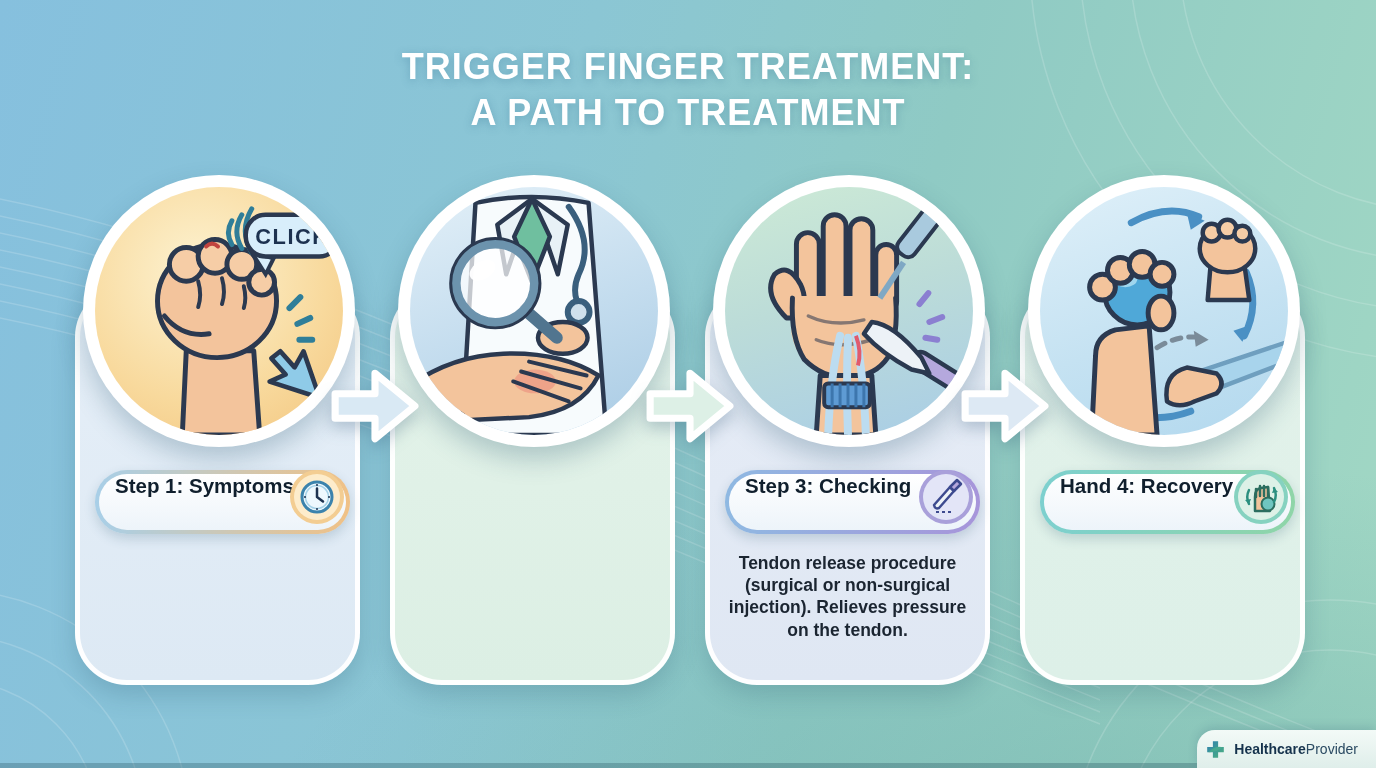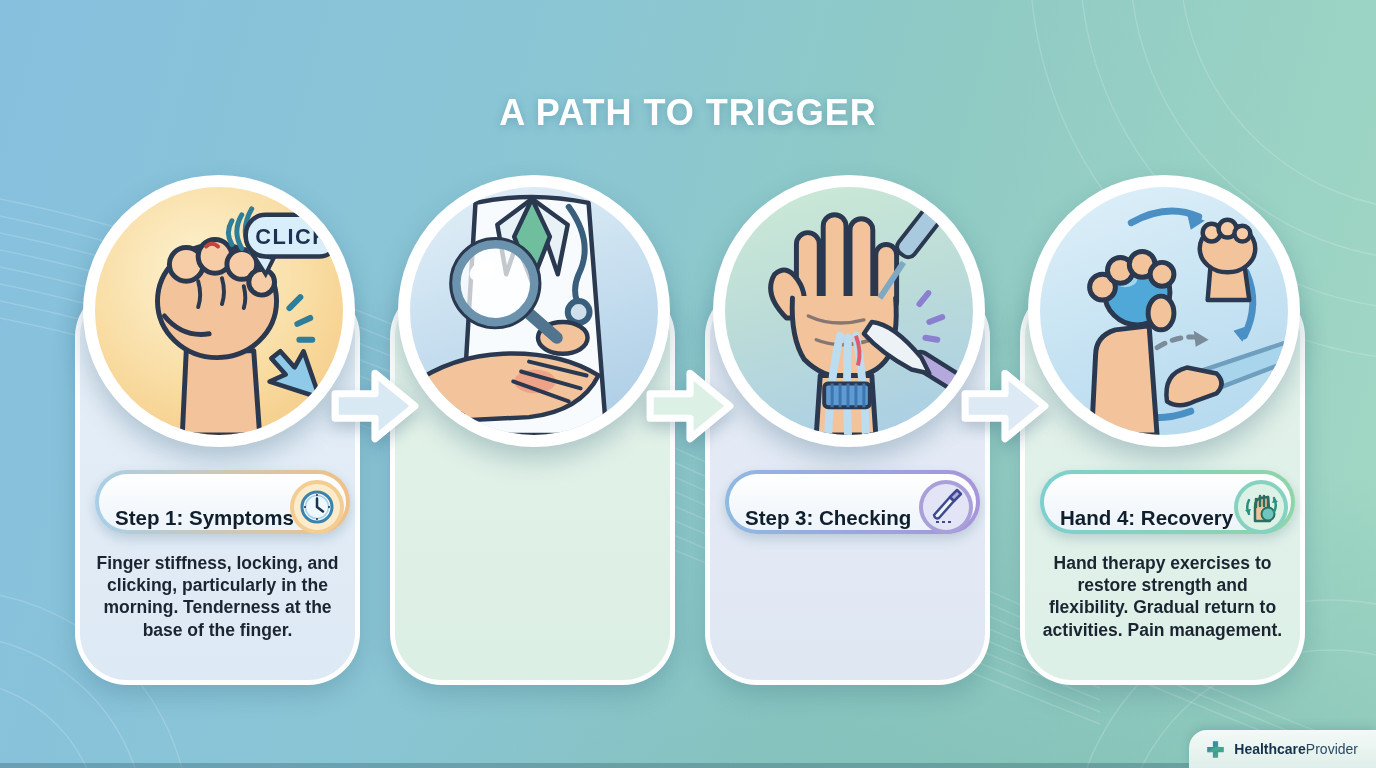--- a/index.html
+++ b/index.html
@@ -29,21 +29,21 @@
   .circle-inner svg{position:absolute;inset:0;width:100%;height:100%;}
   .bg1{background:radial-gradient(circle at 42% 35%,#fdf3d2 0%,#f8d99c 60%,#f2c47e 100%);text-align:right;}
   .bg2{background:linear-gradient(160deg,#e3f0f8 0%,#c3dcee 55%,#a9cbe4 100%);}
   .bg3{background:linear-gradient(165deg,#cdead6 0%,#bcdcd8 45%,#a9cde6 100%);}
   .bg4{background:linear-gradient(160deg,#dff0f9 0%,#c5e2f2 55%,#b2d8ee 100%);}
 
   .pill{position:absolute;top:180px;left:15px;width:255px;height:64px;border-radius:32px;
     border:4px solid transparent;box-sizing:border-box;z-index:4;
     background:linear-gradient(180deg,#ffffff,#edf4fa) padding-box,
                linear-gradient(90deg,#a8cfe8,#f0c186) border-box;
-    display:flex;align-items:flex-end;justify-content:space-between;
+    display:flex;align-items:flex-start;justify-content:space-between;
     padding:0 7px 0 16px;box-shadow:0 5px 12px rgba(40,85,110,0.20);}
   .pill-text{font-size:20.5px;font-weight:700;color:#101f2d;white-space:nowrap;}
   .pill-badge{width:46px;height:46px;border-radius:50%;flex:0 0 auto;
     display:flex;align-items:center;justify-content:center;box-sizing:border-box;}
   .pill-badge svg{width:40px;height:40px;}
   .badge1{background:#fdeccb;box-shadow:0 0 0 4px #f3cd92;}
   .badge2{background:#e0f2ea;box-shadow:0 0 0 4px #9ed3ba;}
   .badge3{background:#e3e5f7;box-shadow:0 0 0 4px #a9a0da;}
   .badge4{background:#ddf1e7;box-shadow:0 0 0 4px #86d2c0;}
 
@@ -51,21 +51,21 @@
     text-align:center;font-size:17.5px;font-weight:600;line-height:1.27;color:#1b2531;}
 
   .flow-arrow{position:absolute;top:360px;width:92px;height:92px;z-index:2;
     filter:drop-shadow(0 7px 8px rgba(40,80,110,0.28));}
   .arrow1{left:329px;}
   .arrow2{left:644px;}
   .arrow3{left:959px;}
 
   .footer-card{position:absolute;right:0;bottom:0;height:38px;z-index:5;
     border-radius:18px 0 0 0;background:linear-gradient(180deg,#f3faf7,#dfeeea);
-    display:flex;align-items:center;gap:8px;padding:0 18px 0 16px;
+    display:flex;align-items:center;gap:8px;padding:0 18px 0 8px;
     box-shadow:0 -3px 10px rgba(40,85,110,0.18);}
   .footer-card svg{width:21px;height:21px;}
   .brand{font-size:14px;color:#15324c;white-space:nowrap;}
   .brand b{font-weight:700;}
   .brand span{font-weight:400;color:#2a4a62;}
 
   .bottom-strip{position:absolute;left:0;right:0;bottom:0;height:5px;
     background:rgba(35,80,92,0.30);z-index:4;}
 </style>
 </head>
@@ -89,22 +89,22 @@
       <circle cx="1430" cy="-40" r="400"></circle>
       <circle cx="-50" cy="830" r="150"></circle>
       <circle cx="-50" cy="830" r="195"></circle>
       <circle cx="-50" cy="830" r="240"></circle>
       <circle cx="1330" cy="860" r="210"></circle>
       <circle cx="1330" cy="860" r="260"></circle>
     </g>
   </svg>
 
   <h1 class="title" style="margin:0;">
-    <br>
-    <span>A PATH TO TRIGGER</span>
+    <span>TRIGGER FINGER TREATMENT:</span><br>
+    <span>A PATH TO TREATMENT</span>
   </h1>
 
   <div class="card card1">
     <div class="circle">
       <div class="circle-inner bg1">
         <svg viewBox="0 0 250 250">
           <g stroke="#2b3950" stroke-width="5" stroke-linejoin="round" stroke-linecap="round">
             <path d="M92 165 L160 165 L166 250 L88 250 Z" fill="#f3c49c"></path>
             <ellipse cx="123" cy="115" rx="60" ry="57" fill="#f3c49c"></ellipse>
             <circle cx="92" cy="78" r="17" fill="#f6cda6"></circle>
@@ -147,21 +147,20 @@
           <path d="M20 20 L20 11.5 M20 20 L26 24.5" stroke="#1d3250" stroke-width="2.5" stroke-linecap="round" fill="none"></path>
           <g fill="#1d3250">
               <circle cx="20" cy="8" r="1"></circle>
               <circle cx="32" cy="20" r="1"></circle>
               <circle cx="20" cy="32" r="1"></circle>
               <circle cx="8" cy="20" r="1"></circle>
             </g>
         </svg>
       </span>
     </div>
-    <p class="desc">Finger stiffness, locking, and clicking, particularly in the morning. Tenderness at the base of the finger.</p>
   </div>
 
   <div class="card card2">
     <div class="circle">
       <div class="circle-inner bg2">
         <svg viewBox="0 0 250 250">
           <g stroke="#2b3950" stroke-width="4.5" stroke-linejoin="round">
             <path d="M66 16 Q122 4 180 16 L198 250 L52 250 Z" fill="#f7fbfd"></path>
             <path d="M123 12 L97 88 L88 38 Z" fill="#e8f1f6"></path>
             <path d="M123 12 L149 88 L159 38 Z" fill="#e8f1f6"></path>
@@ -232,20 +231,21 @@
     <div class="pill pill3" style="background: linear-gradient(rgb(255, 255, 255), rgb(237, 244, 250)) padding-box padding-box, linear-gradient(90deg, rgb(143, 185, 226), rgb(167, 149, 218)) border-box border-box;">
       <span class="pill-text">Step 3: Checking</span>
       <span class="pill-badge badge3">
         <svg viewBox="0 0 40 40">
           <path d="M8 28 L24 10 L28 14 L13 31 Q9 32.5 8 28 Z" fill="#eef3f8" stroke="#3d4a8f" stroke-width="2.5" stroke-linejoin="round"></path>
           <path d="M24 10 L31 3 L35 7 L28 14 Z" fill="#b5a8dd" stroke="#3d4a8f" stroke-width="2.5" stroke-linejoin="round"></path>
           <path d="M10 35 h18" stroke="#3d4a8f" stroke-width="2" stroke-dasharray="3 3"></path>
         </svg>
       </span>
     </div>
+    <p class="desc">Tendon release procedure (surgical or non-surgical injection). Relieves pressure on the tendon.</p>
   </div>
 
   <div class="card card4">
     <div class="circle">
       <div class="circle-inner bg4">
         <svg viewBox="0 0 250 250">
           <g fill="none" stroke="#4a90c4" stroke-width="7" stroke-linecap="round">
             <path d="M92 36 Q128 16 160 30"></path>
             <path d="M208 86 Q222 118 206 150"></path>
             <path d="M152 226 Q114 240 78 224"></path>
@@ -288,21 +288,20 @@
           <path d="M14 34 L14 20 Q14 12 20 11 L27 10 L29 34 Z" fill="#f3c49c" stroke="#2b6e5f" stroke-width="2.5" stroke-linejoin="round"></path>
           <path d="M15 12 v8 M19 9 v10 M23 9 v10 M27 10 v9" stroke="#2b6e5f" stroke-width="2.5" stroke-linecap="round" fill="none"></path>
           <circle cx="27" cy="27" r="6.5" fill="#6fc6c0" stroke="#2b6e5f" stroke-width="2"></circle>
           <path d="M8 13 Q4.5 20 8 27" fill="none" stroke="#2b8f7f" stroke-width="2.5" stroke-linecap="round"></path>
           <path d="M8 27 l-4 -4 6 -1 z" fill="#2b8f7f"></path>
           <path d="M33 11 Q36.5 18 33 25" fill="none" stroke="#2b8f7f" stroke-width="2.5" stroke-linecap="round"></path>
           <path d="M33 11 l4 4 -6 1 z" fill="#2b8f7f"></path>
         </svg>
       </span>
     </div>
-    <p class="desc">Hand therapy exercises to restore strength and flexibility. Gradual return to activities. Pain management.</p>
   </div>
 
   <div class="flow-arrow arrow1">
     <svg viewBox="0 0 90 90">
         <path d="M6 33 H45 V13 L84 45 L45 77 V57 H6 Z" fill="#d9e9f4" stroke="#ffffff" stroke-width="7" stroke-linejoin="round"></path>
       </svg>
   </div>
   <div class="flow-arrow arrow2">
     <svg viewBox="0 0 90 90">
         <path d="M6 33 H45 V13 L84 45 L45 77 V57 H6 Z" fill="#ddf0e6" stroke="#ffffff" stroke-width="7" stroke-linejoin="round"></path>

